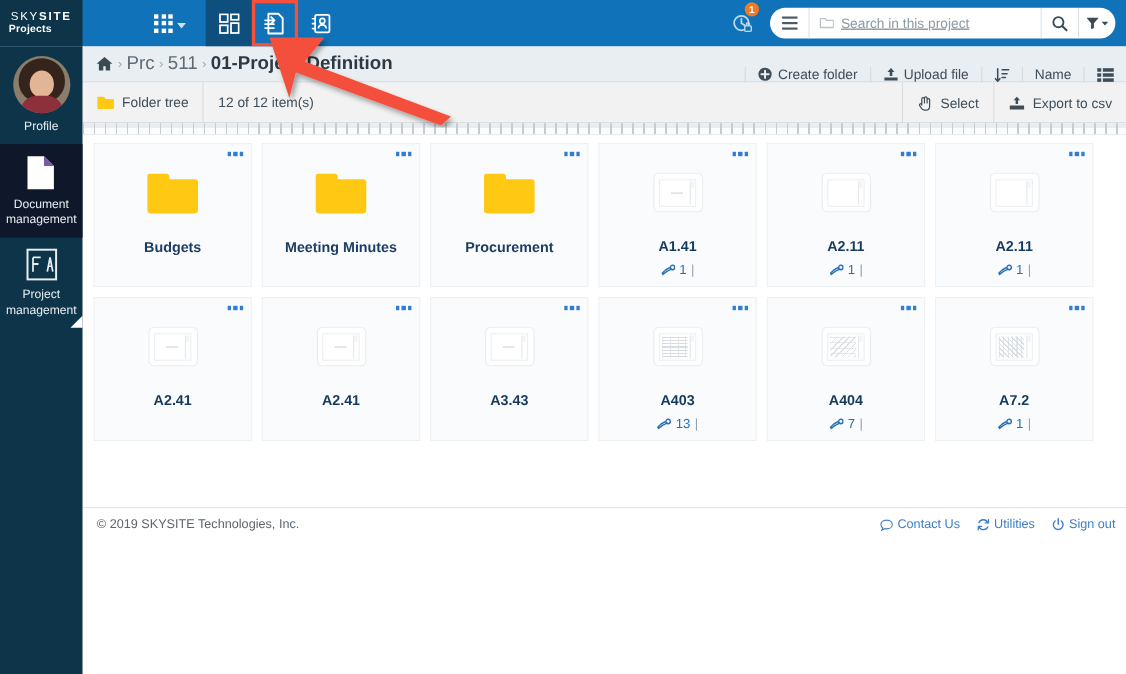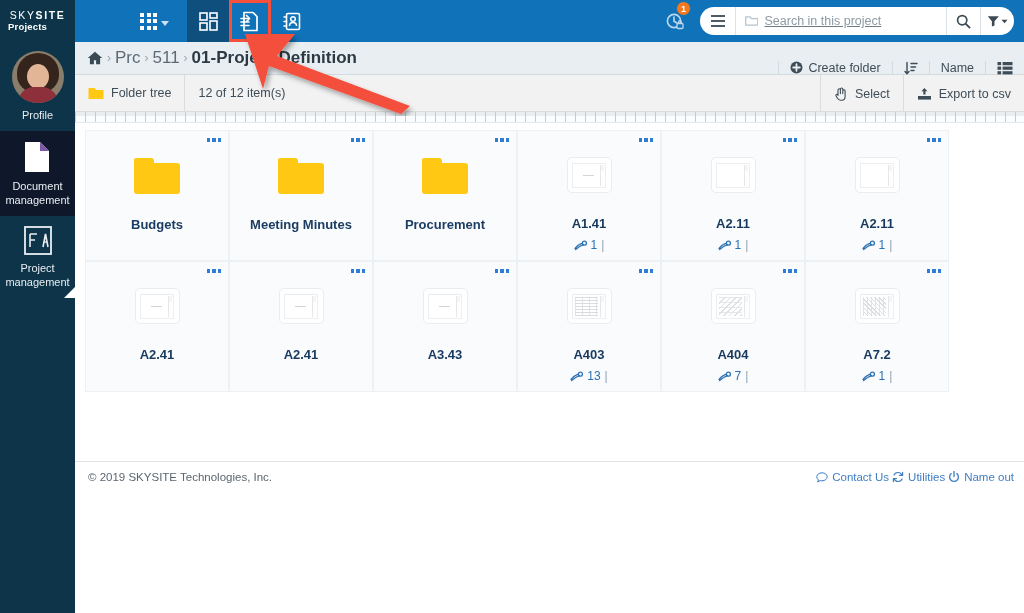--- a/index.html
+++ b/index.html
@@ -213,21 +213,21 @@
         #c3ccd3 0px, #c3ccd3 1px, transparent 1px, transparent 10px),
       linear-gradient(to bottom, #e9edf0 0%, #e9edf0 45%, #fbfcfd 45%, #fbfcfd 100%);
     border-bottom: 1px solid #e4e9ec;
   }
 
   .grid-area {
     background: #ffffff;
     padding: 7px 0 0 10px;
     height: 440px;
   }
-  .tile-row { display: flex; }
+  .tile-row { display: flex; gap: 9px; margin-bottom: 9px; }
   .tile {
     width: 144px; height: 131px;
     background: #fafbfc;
     border: 1px solid #eef1f3;
     position: relative;
     display: flex; flex-direction: column;
     align-items: center;
     cursor: pointer;
   }
   .tile-menu {
@@ -307,21 +307,21 @@
   
   .footer {
     position: absolute; left: 75px; bottom: 0;
     width: 949px; height: 31px;
     background: #ffffff;
     border-top: 1px solid #e0e4e7;
     display: flex; align-items: center;
     padding: 0 10px 0 13px;
   }
   .copy { font-size: 11.5px; color: #5a6670; }
-  .foot-links { margin-left: auto; display: flex; align-items: flex-start; gap: 3px; }
+  .foot-links { margin-left: auto; display: flex; align-items: flex-start; gap: 15px; }
   .foot-link {
     display: flex; align-items: center; gap: 4px;
     font-size: 11.5px; color: #3d7ec4; cursor: pointer;
   }
 
   
   .arrow-anno {
     position: absolute; left: 225px; top: 26px;
     width: 195px; height: 90px;
     pointer-events: none; z-index: 40;
@@ -482,20 +482,27 @@
 
       <div class="bc-actions">
         <div class="bc-btn">
           <svg width="13" height="13" viewBox="0 0 13 13">
             <circle cx="6.5" cy="6.5" r="6" fill="#3f4d58"></circle>
             <path d="M6.5 3.2 v6.6 M3.2 6.5 h6.6" stroke="#e8eef1" stroke-width="1.8" stroke-linecap="round"></path>
           </svg>
           <span>Create folder</span>
         </div>
         <div class="bc-btn">
+          <svg width="14" height="13" viewBox="0 0 14 13">
+            <path d="M7 0.8 L10.2 4.4 H8.2 V8 H5.8 V4.4 H3.8 z" fill="#3f4d58"></path>
+            <path d="M1 9.4 h12 v2.8 h-12 z" fill="#3f4d58"></path>
+          </svg>
+          <span>Upload file</span>
+        </div>
+        <div class="bc-btn">
           <svg width="14" height="14" viewBox="0 0 14 14">
             <path d="M3 1.5 v11 M1 10.5 L3 12.8 L5 10.5" fill="none" stroke="#3f4d58" stroke-width="1.4" stroke-linecap="round" stroke-linejoin="round"></path>
             <path d="M7 2.5 h6 M7 6 h4.5 M7 9.5 h3" stroke="#3f4d58" stroke-width="1.4" stroke-linecap="round"></path>
           </svg>
         </div>
         <div class="bc-btn">
           <span>Name</span>
         </div>
         <div class="bc-btn">
           <svg width="16" height="14" viewBox="0 0 16 14">
@@ -784,21 +791,21 @@
           <path d="M10 4.2 A4.4 4.4 0 0 0 1.8 4.4 M2 7.8 A4.4 4.4 0 0 0 10.2 7.6" fill="none" stroke="#3d7ec4" stroke-width="1.2"></path>
           <path d="M10.6 1.4 v3 h-3 M1.4 10.6 v-3 h3" fill="none" stroke="#3d7ec4" stroke-width="1.2" stroke-linecap="round" stroke-linejoin="round"></path>
         </svg>
         <span>Utilities</span>
       </div>
       <div class="foot-link">
         <svg width="12" height="12" viewBox="0 0 12 12">
           <path d="M3.2 2.6 a4.4 4.4 0 1 0 5.6 0" fill="none" stroke="#3d7ec4" stroke-width="1.3" stroke-linecap="round"></path>
           <path d="M6 0.6 v5" stroke="#3d7ec4" stroke-width="1.3" stroke-linecap="round"></path>
         </svg>
-        <span>Name out</span>
+        <span>Sign out</span>
       </div>
     </div>
   </div>
 
   <svg class="arrow-anno" viewBox="0 0 195 90">
     <defs>
       <filter id="ashadow" x="-25%" y="-25%" width="160%" height="160%">
         <feDropShadow dx="2.5" dy="3.5" stdDeviation="2.6" flood-color="#000" flood-opacity="0.33"></feDropShadow>
       </filter>
     </defs>

